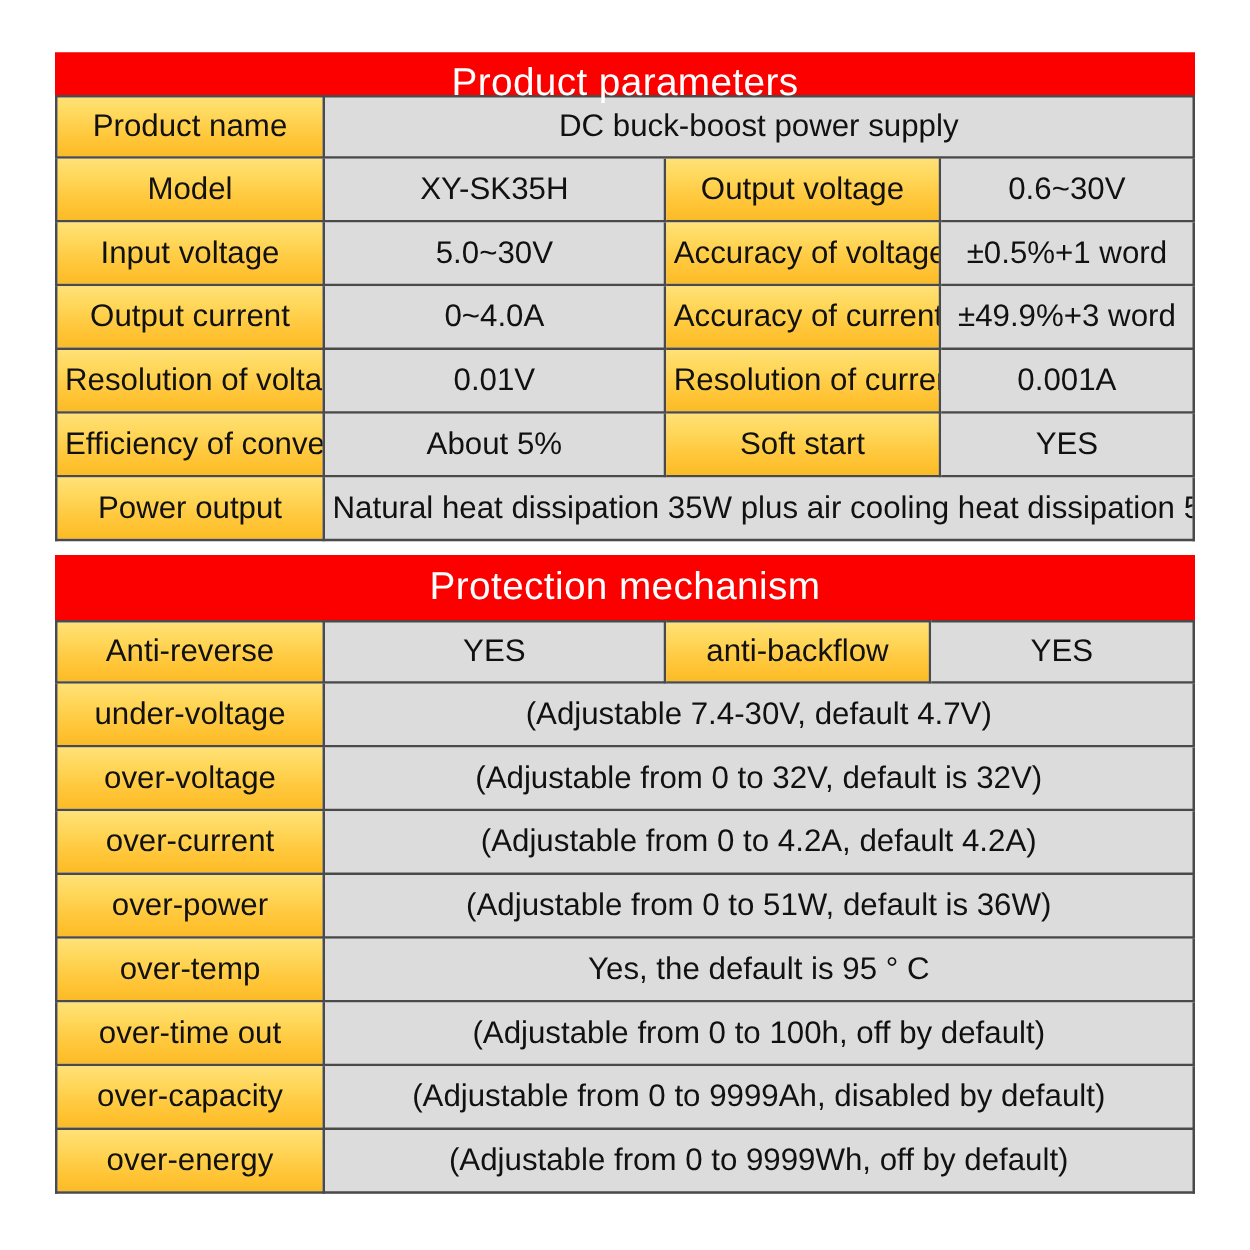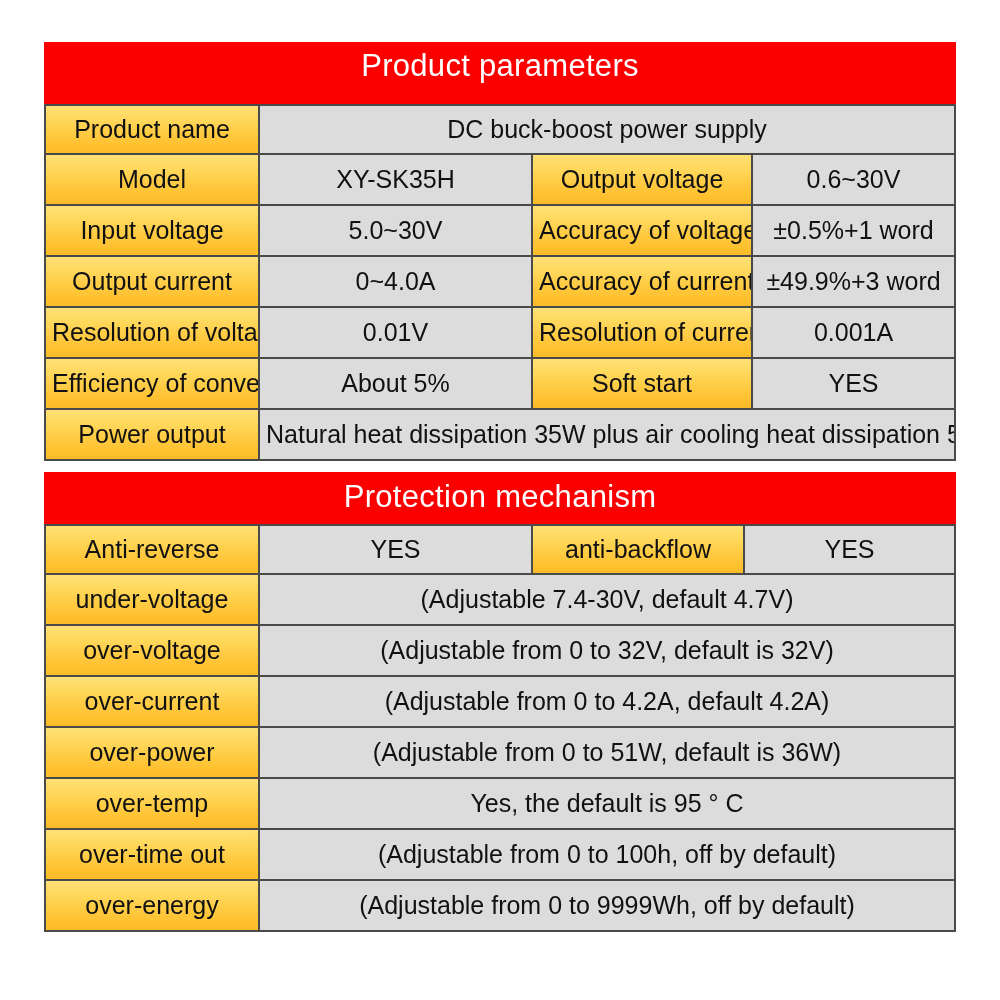--- a/index.html
+++ b/index.html
@@ -21,21 +21,21 @@
     width: 912px;
   }
 
   
   .section-header {
     background: #fc0000;
     color: #ffffff;
     text-align: center;
     font-size: 31px;
     line-height: 46px;
-    height: 62px;
+    height: 34px;
     letter-spacing: 0.3px;
     border: 1px solid #fc0000;
     box-sizing: border-box;
   }
   .section-header.second {
     margin-top: 11px;
     height: 52px;
     line-height: 48px;
   }
 
@@ -186,19 +186,23 @@
       </tr>
       <tr>
         <td class="lbl">over-temp</td>
         <td class="val left" colspan="3">Yes, the default is 95 ° C</td>
       </tr>
       <tr>
         <td class="lbl">over-time out</td>
         <td class="val left" colspan="3">(Adjustable from 0 to 100h, off by default)</td>
       </tr>
       <tr>
+        <td class="lbl">over-capacity</td>
+        <td class="val left" colspan="3">(Adjustable from 0 to 9999Ah, disabled by default)</td>
+      </tr>
+      <tr>
         <td class="lbl">over-energy</td>
         <td class="val left" colspan="3">(Adjustable from 0 to 9999Wh, off by default)</td>
       </tr>
     </tbody>
   </table>
 
 </div>
 
 </body></html>

